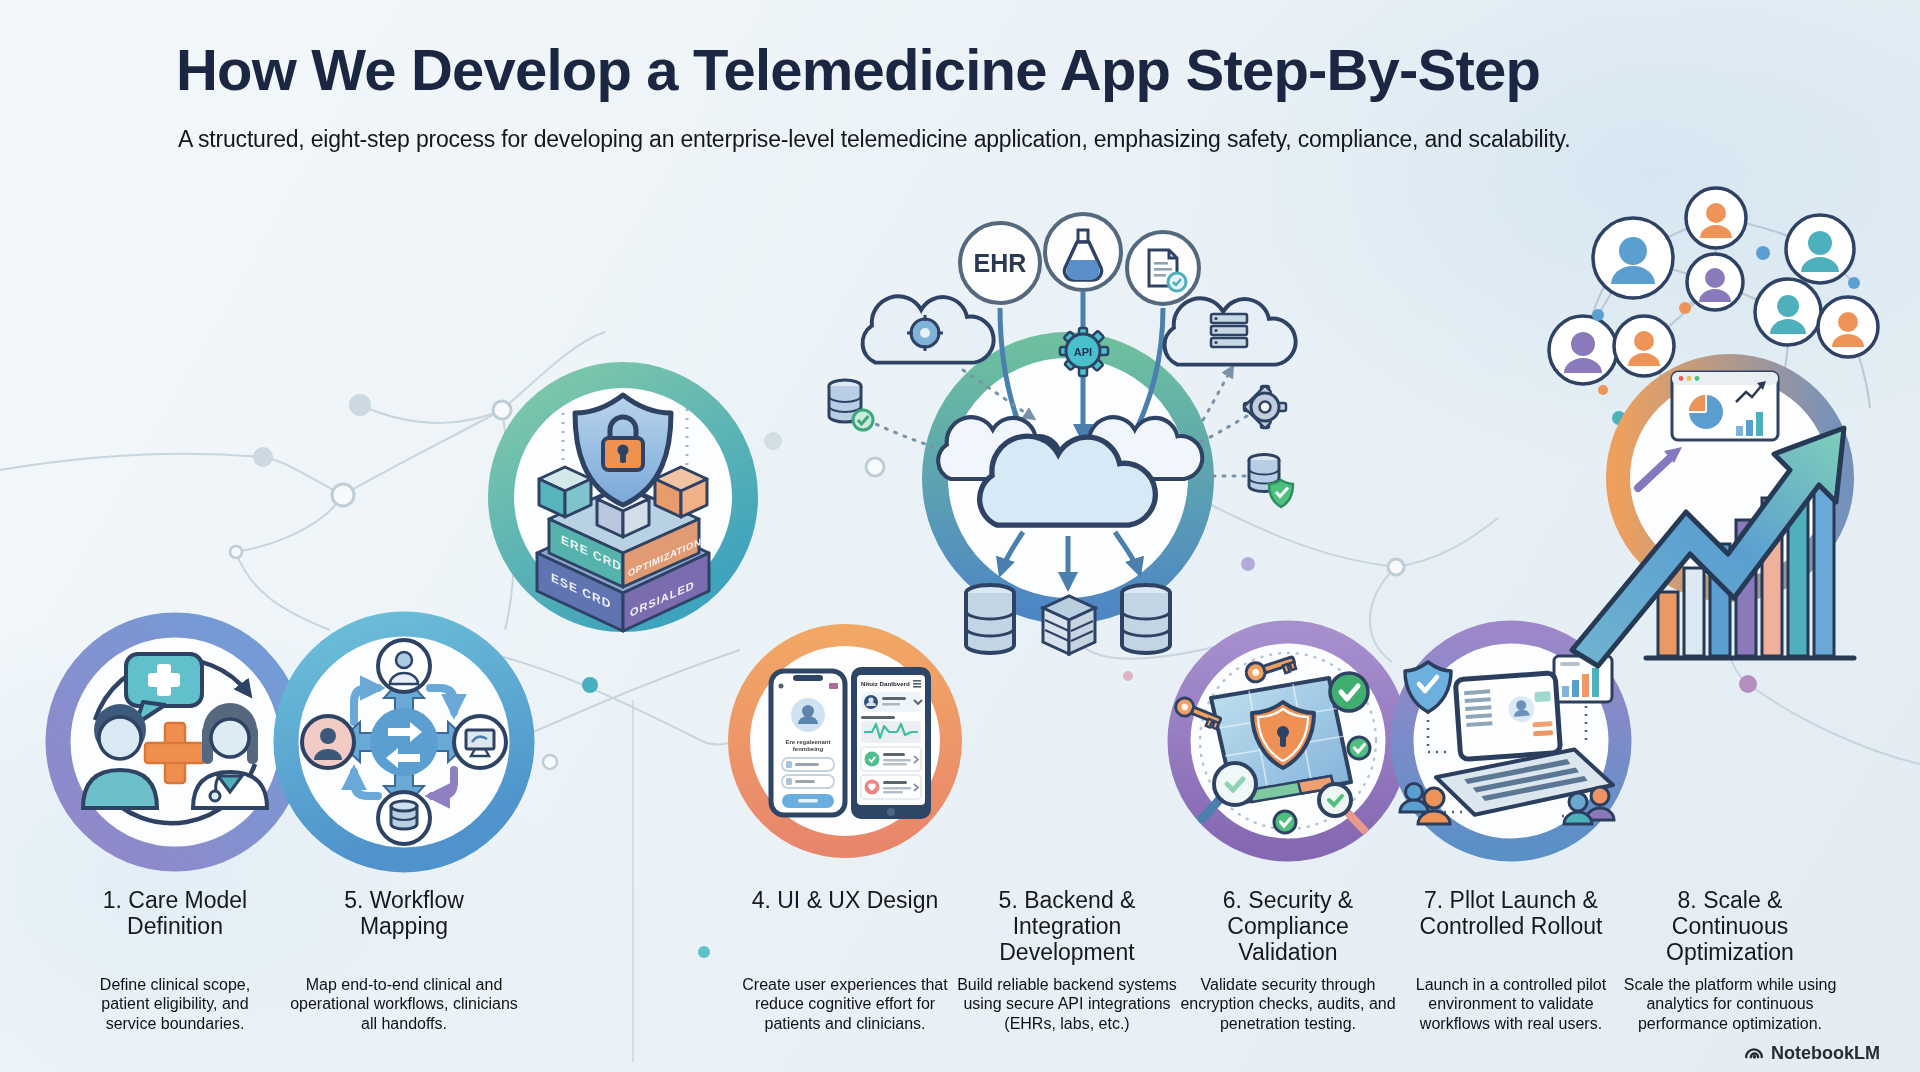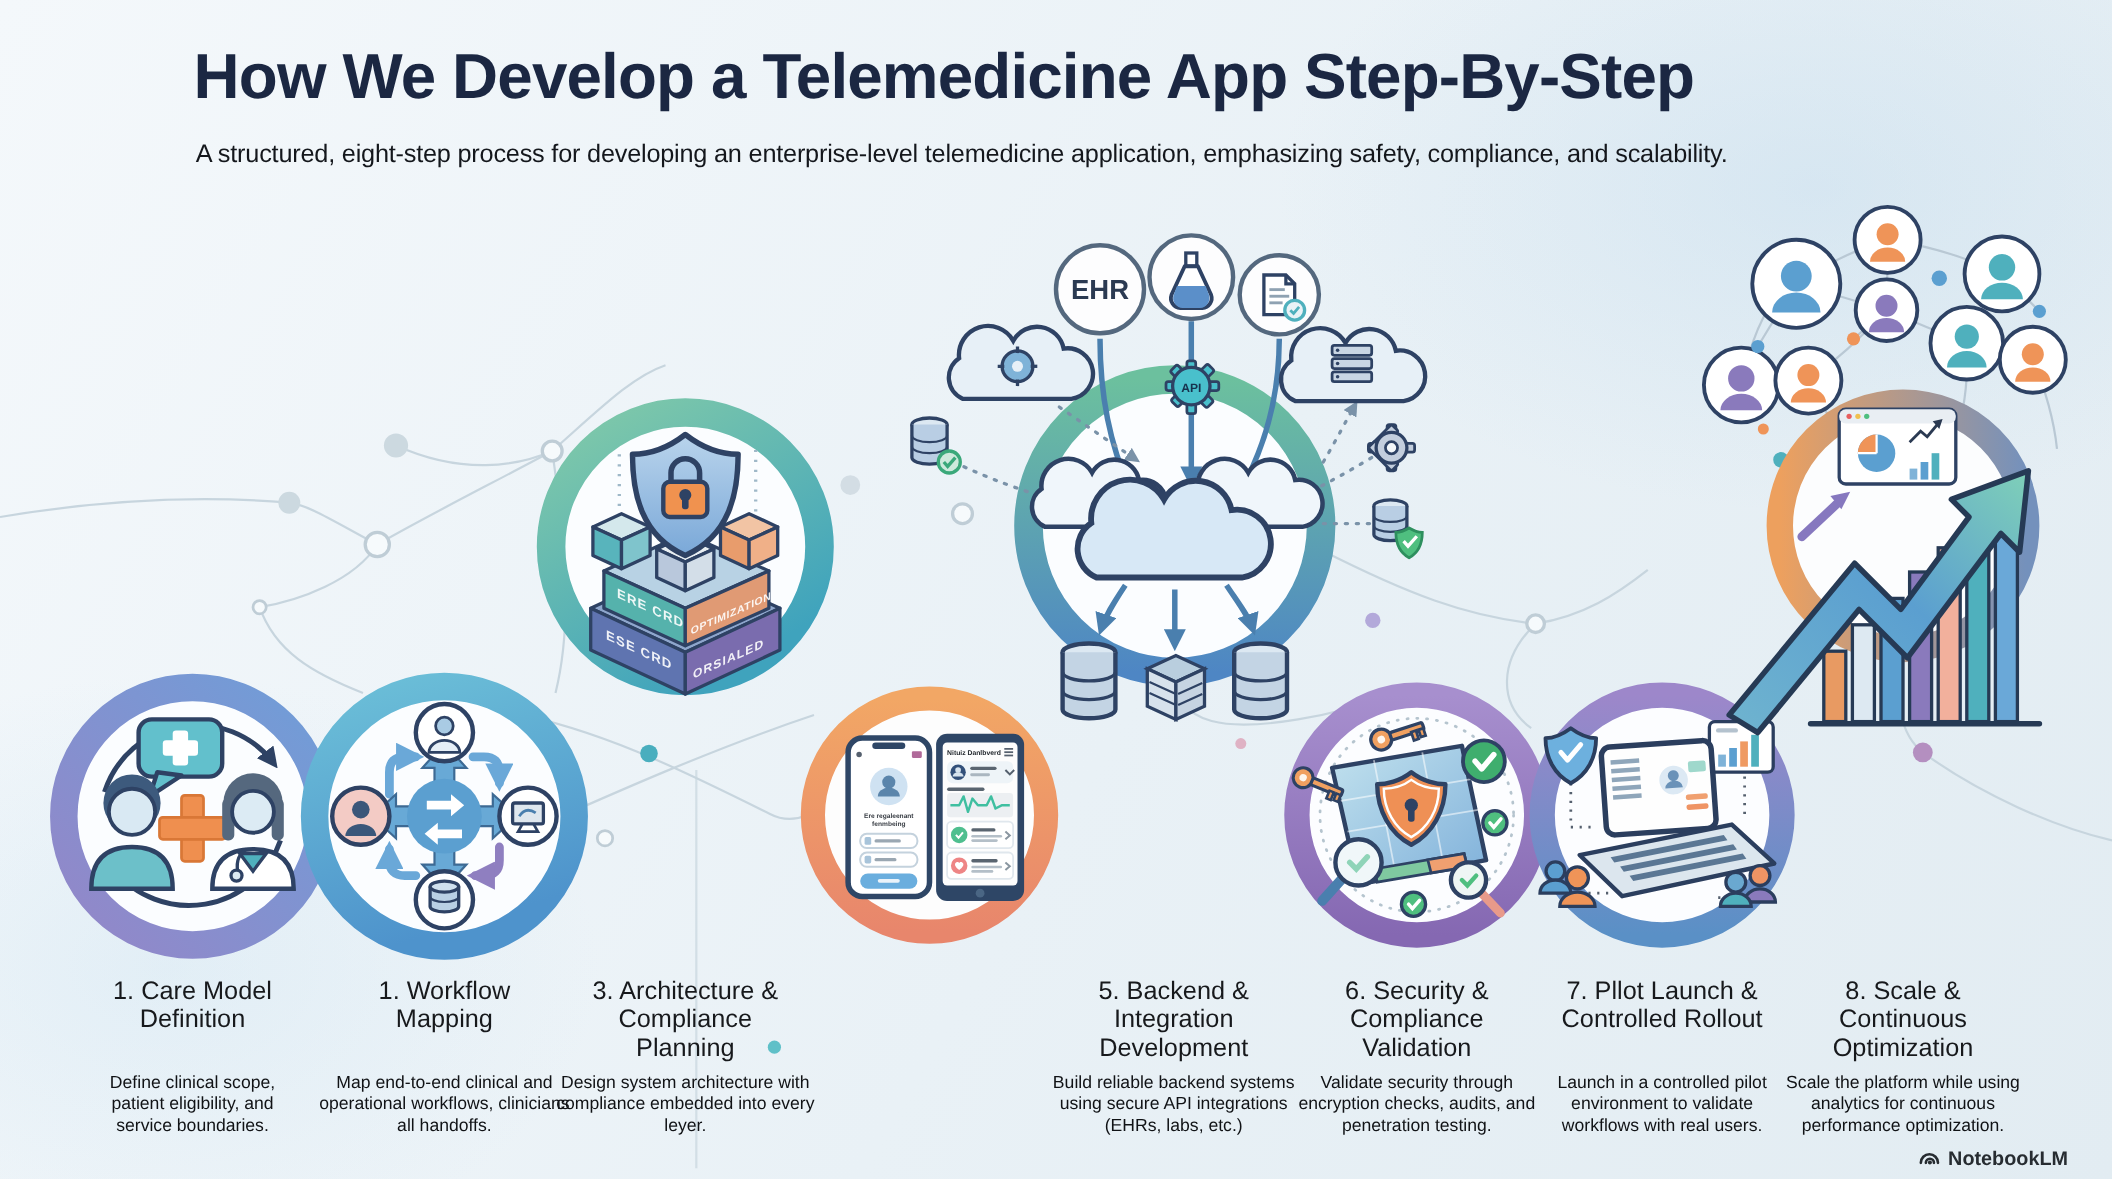--- a/index.html
+++ b/index.html
@@ -648,26 +648,26 @@
       <line x1="106" y1="508" x2="314" y2="508" stroke-width="5" stroke-linecap="round"></line>
     </g>
     <path d="M 32 500 L 146 362 L 188 404 L 250 320 L 234 304 L 304 278 L 296 352 L 279 335 L 194 448 L 150 404 L 58 516 Z" fill="url(#arr8)" stroke="#263a55" stroke-width="5" stroke-linejoin="round"></path>
   </svg>
 
   <div class="abs step-col" style="left:55px">
     <div class="step-title" style="max-width:180px">1. Care Model Definition</div>
     <div class="step-desc" style="width:200px">Define clinical scope, patient eligibility, and service boundaries.</div>
   </div>
   <div class="abs step-col" style="left:284px">
-    <div class="step-title" style="max-width:180px">1. Workflow Mapping</div>
+    <div class="step-title" style="max-width:180px">5. Workflow Mapping</div>
     <div class="step-desc" style="width:235px">Map end-to-end clinical and operational workflows, clinicians all handoffs.</div>
   </div>
-  <div class="abs step-col" style="left:503px">
-    <div class="step-title" style="max-width:180px">3. Architecture &amp; Compliance Planning</div>
-    <div class="step-desc" style="width:235px">Design system architecture with compliance embedded into every leyer.</div>
+  <div class="abs step-col" style="left:725px">
+    <div class="step-title" style="max-width:230px">4. UI &amp; UX Design</div>
+    <div class="step-desc" style="width:235px">Create user experiences that reduce cognitive effort for patients and clinicians.</div>
   </div>
   <div class="abs step-col" style="left:947px">
     <div class="step-title" style="max-width:190px">5. Backend &amp; Integration Development</div>
     <div class="step-desc" style="width:255px">Build reliable backend systems using secure API integrations (EHRs, labs, etc.)</div>
   </div>
   <div class="abs step-col" style="left:1168px">
     <div class="step-title" style="max-width:180px">6. Security &amp; Compliance Validation</div>
     <div class="step-desc" style="width:235px">Validate security through encryption checks, audits, and penetration testing.</div>
   </div>
   <div class="abs step-col" style="left:1391px">

